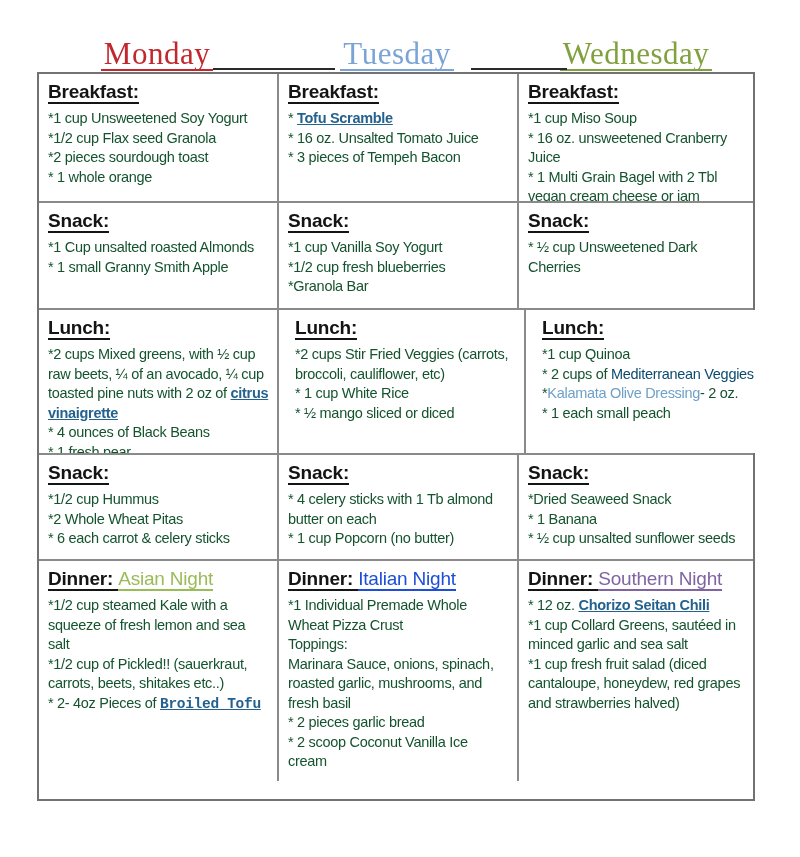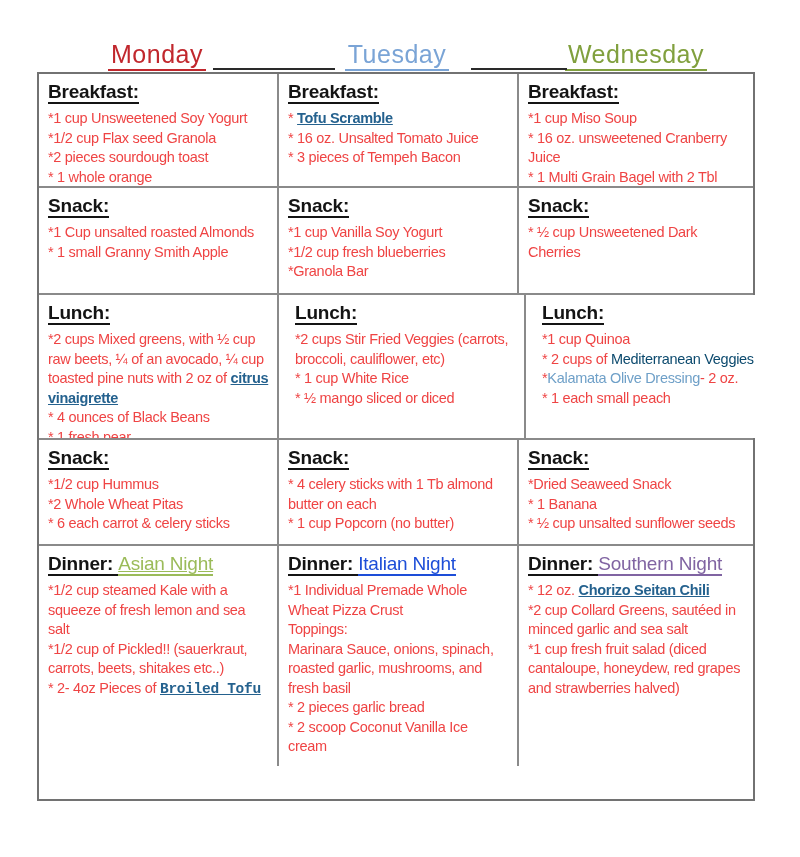--- a/index.html
+++ b/index.html
@@ -10,41 +10,41 @@
   }
   .page{position:absolute;inset:0;background:#fff;overflow:hidden;}
 
   
   .day-header{
     position:absolute;left:37px;top:40px;width:718px;height:32px;
     display:grid;grid-template-columns:240px 240px 238px;
   }
   .day-cell{text-align:center;}
   .day{
-    font-family:Liberation Sans, sans-serif;
-    font-size:25px;line-height:28px;letter-spacing:0.5px;
+    font-family:Liberation Serif, serif;
+    font-size:31px;line-height:28px;letter-spacing:0.5px;
     border-bottom:2px solid currentColor;padding:0 3px 1px 3px;
     display:inline-block;
     text-align:right;
   }
   .hline{position:absolute;bottom:2px;height:0;border-bottom:2px solid #2a2a2a;}
   #hline1{left:176px;width:122px;}
   #hline2{left:434px;width:96px;}
 
   
   .meal-table{
     position:absolute;left:37px;top:72px;width:718px;height:729px;
     box-sizing:border-box;border:2px solid #727272;background:#fff;
   }
   .trow{
     display:grid;grid-template-columns:240px 240px 234px;
     box-sizing:border-box;border-bottom:2px solid #8a8a8a;
   }
   .trow:last-child{border-bottom:none;}
-  .row-breakfast{height:114px;}
+  .row-breakfast{height:129px;}
   .row-morning-snack{height:107px;}
   .row-lunch{height:145px;gap:7px;}
   .row-afternoon-snack{height:106px;}
   .row-dinner{height:220px;}
   .cell{
     box-sizing:border-box;border-right:2px solid #8a8a8a;
     padding:3px 8px 0 9px;overflow:hidden;background:#fff;
   }
   .cell:last-child{border-right:none;}
 
@@ -52,21 +52,21 @@
   .seg-heading{
     font-weight:700;font-size:19px;color:#141414;letter-spacing:-0.2px;
     border-bottom:2px solid #141414;padding-bottom:0;
   }
   .seg-night{
     font-size:19px;letter-spacing:-0.2px;
     border-bottom:2px solid currentColor;
   }
 
   .item{font-size:14.5px;line-height:19.5px;letter-spacing:-0.3px;}
-  .seg-plain{color:#ef4444;}
+  .seg-plain{color:#14532d;}
   .seg-link{font-weight:700;text-decoration:underline;cursor:pointer;}
   .seg-accent{cursor:pointer;}
 </style>
 </head>
 <body>
 
 <div class="page">
   <div class="day-header" id="day-row">
     <div class="hline" id="hline1"></div>
     <div class="hline" id="hline2"></div>
@@ -148,34 +148,34 @@
         </div>
         <div class="cell">
           <div class="heading"><span class="seg-heading">Snack:</span></div>
           <div class="item"><span class="seg-plain">*Dried Seaweed Snack</span></div>
           <div class="item"><span class="seg-plain">* 1 Banana</span></div>
           <div class="item"><span class="seg-plain">* ½ cup unsalted sunflower seeds</span></div>
         </div>
       </div>
       <div class="trow row-dinner">
         <div class="cell">
-          <div class="heading"><span class="seg-heading">Dinner: </span><span class="seg-night" style="color: rgb(155, 187, 89); text-decoration: underline;">Asian Night</span></div>
+          <div class="heading"><span class="seg-heading">Dinner: </span><span class="seg-night" style="color: rgb(155, 187, 89);">Asian Night</span></div>
           <div class="item"><span class="seg-plain">*1/2 cup steamed Kale with a squeeze of fresh lemon and sea salt</span></div>
           <div class="item"><span class="seg-plain">*1/2 cup of Pickled!! (sauerkraut, carrots, beets, shitakes etc..)</span></div>
           <div class="item"><span class="seg-plain">* 2- 4oz Pieces of </span><span class="seg-link" style="color: rgb(36, 97, 142); font-family: Liberation Mono, monospace;">Broiled Tofu</span></div>
         </div>
         <div class="cell">
           <div class="heading"><span class="seg-heading">Dinner: </span><span class="seg-night" style="color: #1d4ed8;">Italian Night</span></div>
           <div class="item"><span class="seg-plain">*1 Individual Premade Whole Wheat Pizza Crust</span></div>
           <div class="item"><span class="seg-plain">Toppings:</span></div>
           <div class="item"><span class="seg-plain">Marinara Sauce, onions, spinach, roasted garlic, mushrooms, and fresh basil</span></div>
           <div class="item"><span class="seg-plain">* 2 pieces garlic bread</span></div>
           <div class="item"><span class="seg-plain">* 2 scoop Coconut Vanilla Ice cream</span></div>
         </div>
         <div class="cell">
           <div class="heading"><span class="seg-heading">Dinner: </span><span class="seg-night" style="color: rgb(128, 100, 162);">Southern Night</span></div>
           <div class="item"><span class="seg-plain">* 12 oz. </span><span class="seg-link" style="color: rgb(36, 97, 142);">Chorizo Seitan Chili</span></div>
-          <div class="item"><span class="seg-plain">*2 cup Collard Greens, sautéed in minced garlic and sea salt</span></div>
+          <div class="item"><span class="seg-plain">*1 cup Collard Greens, sautéed in minced garlic and sea salt</span></div>
           <div class="item"><span class="seg-plain">*1 cup fresh fruit salad (diced cantaloupe, honeydew, red grapes and strawberries halved)</span></div>
         </div>
       </div>
     </div>
 </div>
 
 </body></html>

